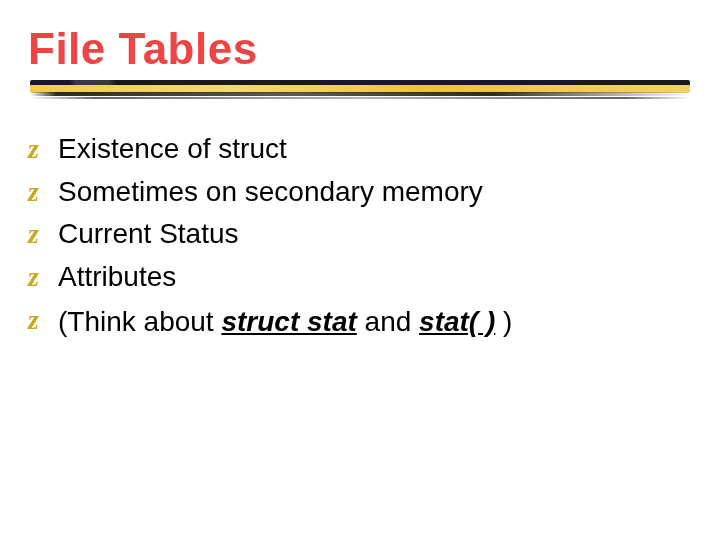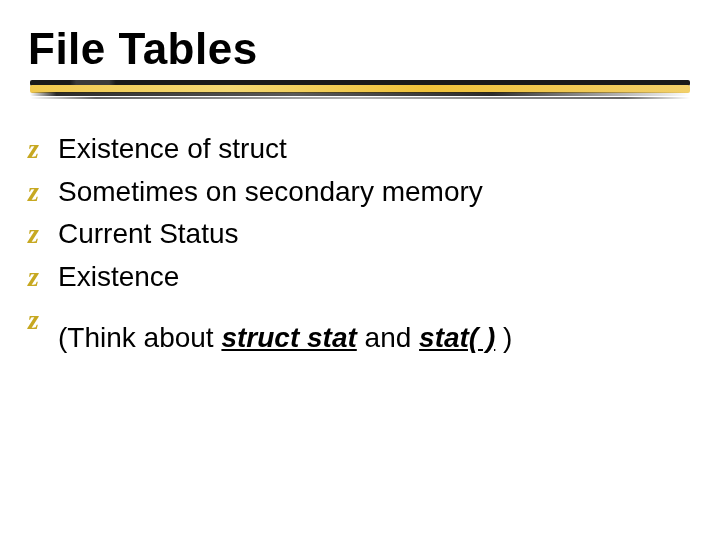--- a/index.html
+++ b/index.html
@@ -15,21 +15,21 @@
     position: relative;
     width: 720px;
     height: 540px;
     box-sizing: border-box;
     padding: 24px 28px;
   }
   .title {
     font-family: Tahoma, Verdana, Geneva, sans-serif;
     font-weight: 900;
     font-size: 44px;
-    color: #000000;
+    color: #ef4444;
     letter-spacing: 0.5px;
     margin-bottom: 6px;
   }
   .divider {
     position: relative;
     width: 660px;
     height: 24px;
     margin-left: 2px;
     margin-bottom: 14px;
   }
@@ -99,21 +99,21 @@
     font-size: 28px;
     color: #c7a821;
     text-align: left;
     padding-left: 0;
     line-height: 1.38;
   }
   .bullet-text {
     flex: 1;
   }
   .sub {
-    margin-top: 18px;
+    margin-top: 2px;
   }
   .em {
     font-style: italic;
     font-weight: 900;
     text-decoration: underline;
   }
 </style>
 </head>
 <body>
 
@@ -140,21 +140,21 @@
         <span class="bullet-text">Sometimes on secondary memory</span>
       </li>
 
       <li>
         <span class="bullet-marker">z</span>
         <span class="bullet-text">Current Status</span>
       </li>
 
       <li>
         <span class="bullet-marker">z</span>
-        <span class="bullet-text">Existence</span>
+        <span class="bullet-text">Attributes</span>
       </li>
 
       <li>
         <span class="bullet-marker">z</span>
         <span class="bullet-text">
           <div class="sub">
             <span>(Think about </span><span class="em">struct stat</span><span>  and </span><span class="em">stat( )</span><span> )</span>
           </div>
         </span>
       </li>

